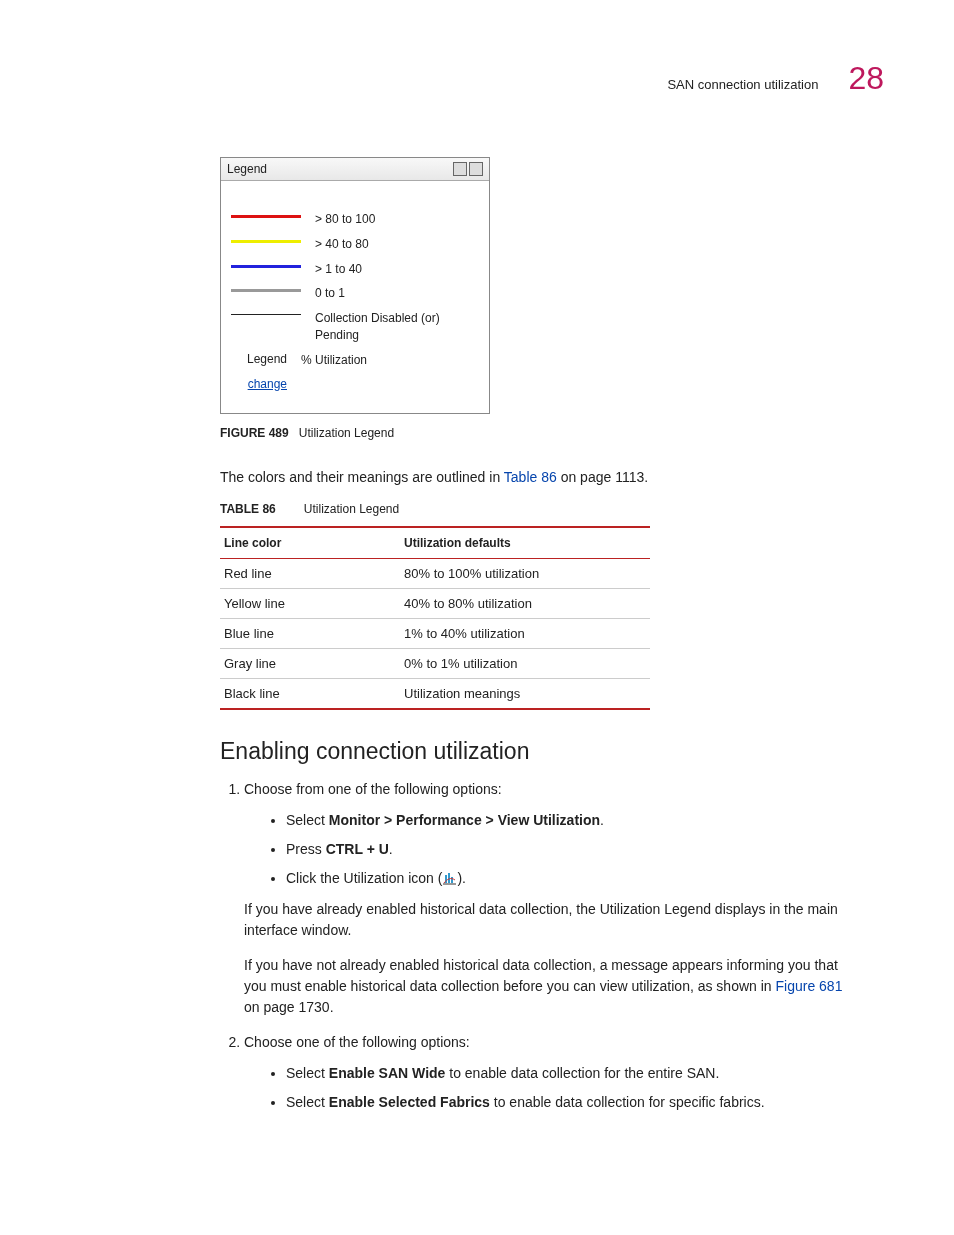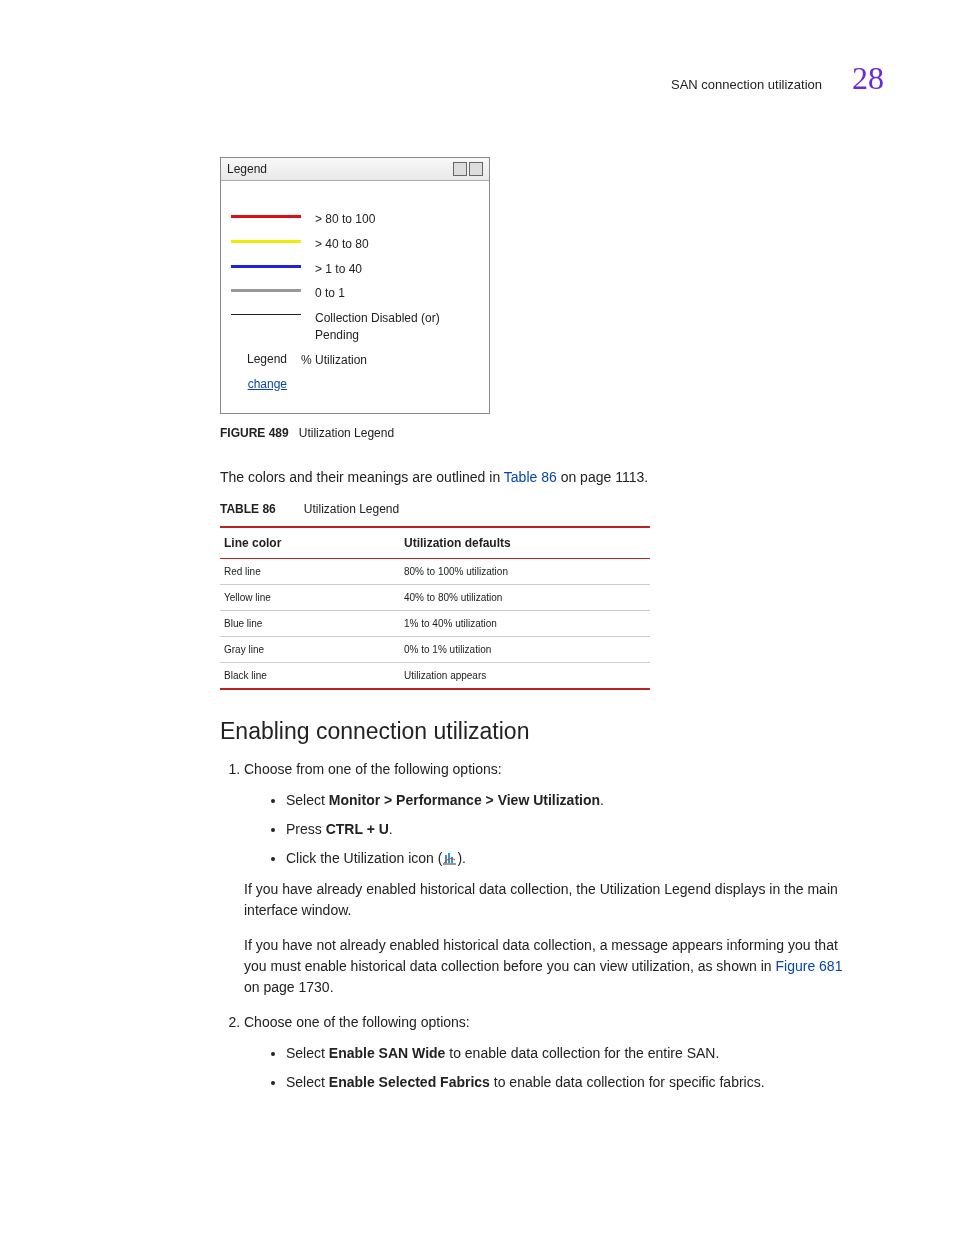--- a/index.html
+++ b/index.html
@@ -14,21 +14,21 @@
     }
     .header-row {
       display: flex;
       justify-content: flex-end;
       align-items: baseline;
       gap: 30px;
       margin-bottom: 60px;
       padding-right: 10px;
     }
     .header-title { font-size: 13px; color: #222; }
-    .chapter-num { font-size: 32px; font-weight: 300; color: #6d28d9; font-family: Liberation Serif, serif; }
+    .chapter-num { font-size: 32px; font-weight: 300; color: #be185d; font-family: Liberation Sans, sans-serif; }
     .content { padding-left: 160px; padding-right: 40px; }
     .legend-box {
       border: 1px solid #888;
       width: 270px;
       margin-bottom: 12px;
       font-family: Arial, sans-serif;
     }
     .legend-titlebar {
       display: flex;
       justify-content: space-between;
@@ -83,21 +83,21 @@
     }
     .util-table th {
       text-align: left;
       font-size: 12px;
       font-weight: bold;
       padding: 8px 4px;
       border-top: 2px solid #b22;
       border-bottom: 1px solid #b22;
     }
     .util-table td {
-      font-size: 10px;
+      font-size: 13px;
       padding: 7px 4px;
       border-bottom: 1px solid #ccc;
     }
     .util-table tr:last-child td { border-bottom: 2px solid #b22; }
     .util-table th:first-child, .util-table td:first-child { width: 180px; }
     .h2 {
       font-size: 23px;
       font-weight: normal;
       margin-bottom: 14px;
       font-family: Arial, sans-serif;
@@ -198,21 +198,21 @@
       <tr>
           <td>Blue line</td>
           <td>1% to 40% utilization</td>
         </tr>
       <tr>
           <td>Gray line</td>
           <td>0% to 1% utilization</td>
         </tr>
       <tr>
           <td>Black line</td>
-          <td>Utilization appears</td>
+          <td>Utilization meanings</td>
         </tr>
     </tbody>
   </table>
 
   <h2 class="h2">Enabling connection utilization</h2>
 
 
   <ol class="steps">
     <li>
       <span>Choose from one of the following options:</span>

